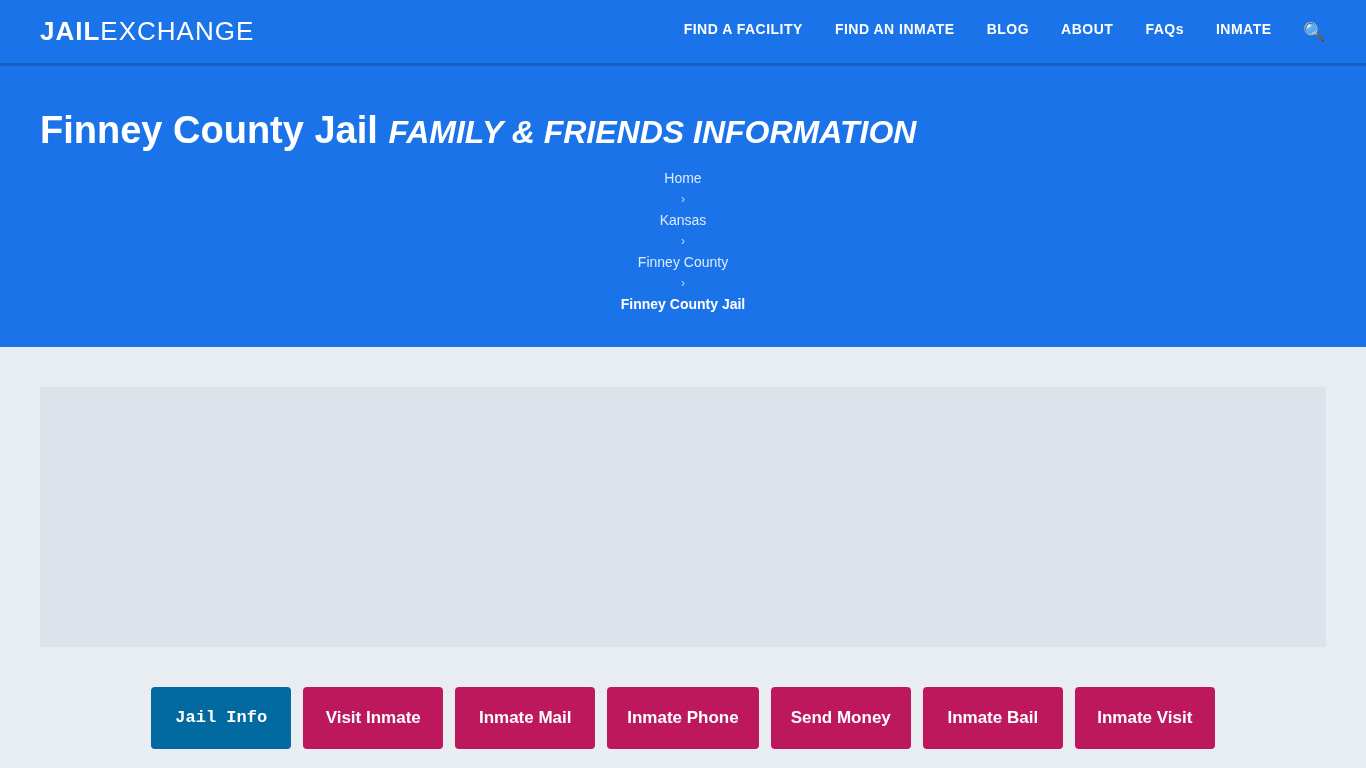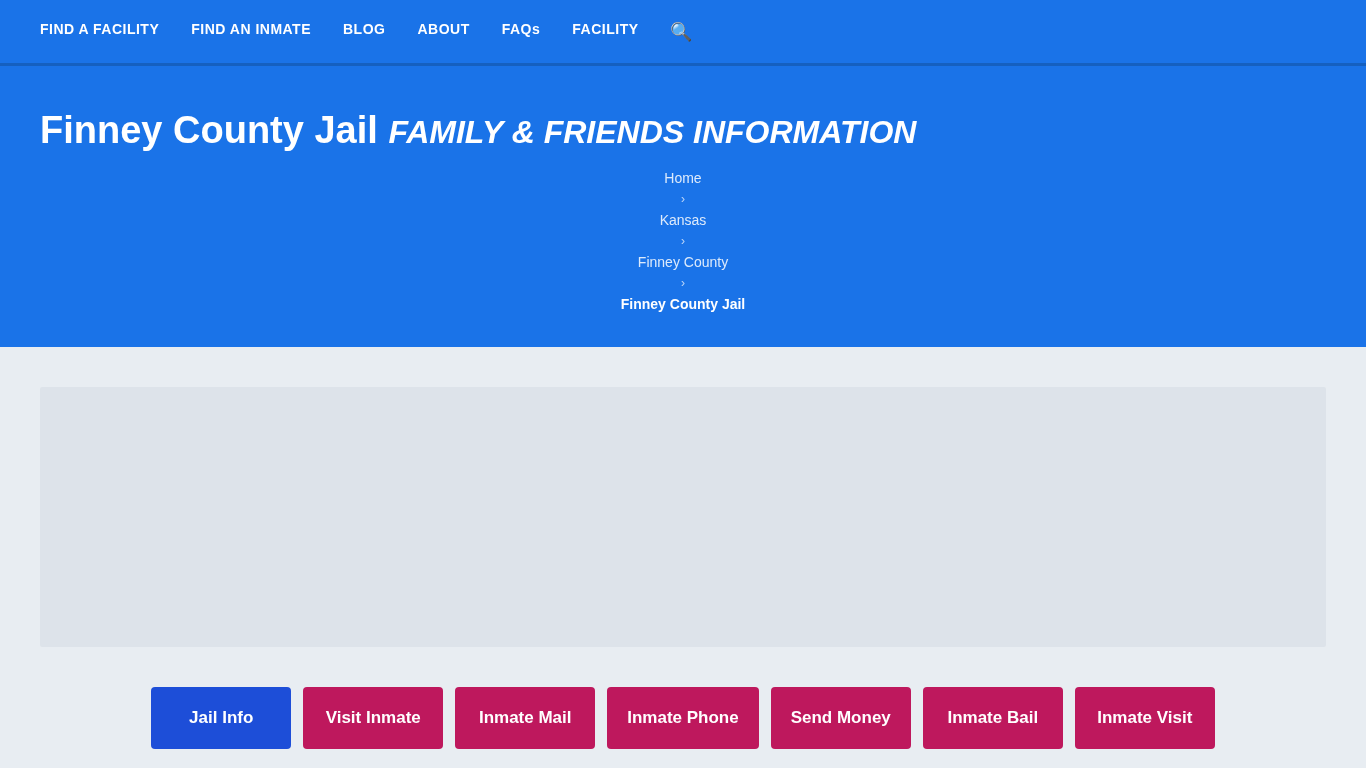--- a/index.html
+++ b/index.html
@@ -159,35 +159,41 @@
       height: 62px;
       min-width: 140px;
       font-size: 17px;
       font-weight: 600;
       cursor: pointer;
       text-align: center;
       transition: background-color 0.2s;
     }
 
     .nav-button.active {
-      background-color: #1d4ed8;
+      background-color: #0369a1;
+      font-family: Liberation Mono, monospace;
     }
   </style>
 </head>
 <body>
 
 <header>
+  <div class="logo">
+    <span class="logo-text">
+      <span class="jail">JAIL</span><span class="exchange">EXCHANGE</span>
+    </span>
+  </div>
 
   <nav>
     <a class="nav-link">FIND A FACILITY</a>
     <a class="nav-link active">FIND AN INMATE</a>
     <a class="nav-link">BLOG</a>
     <a class="nav-link">ABOUT</a>
     <a class="nav-link">FAQs</a>
-    <a class="nav-link">FACILITY</a>
+    <a class="nav-link">INMATE</a>
     <button class="search-icon-btn">🔍</button>
   </nav>
 </header>
 
 <div class="hero">
   <h1 class="hero-title">
     <span>Finney County Jail</span>
     <span class="subtitle">FAMILY &amp; FRIENDS INFORMATION</span>
   </h1>
 

